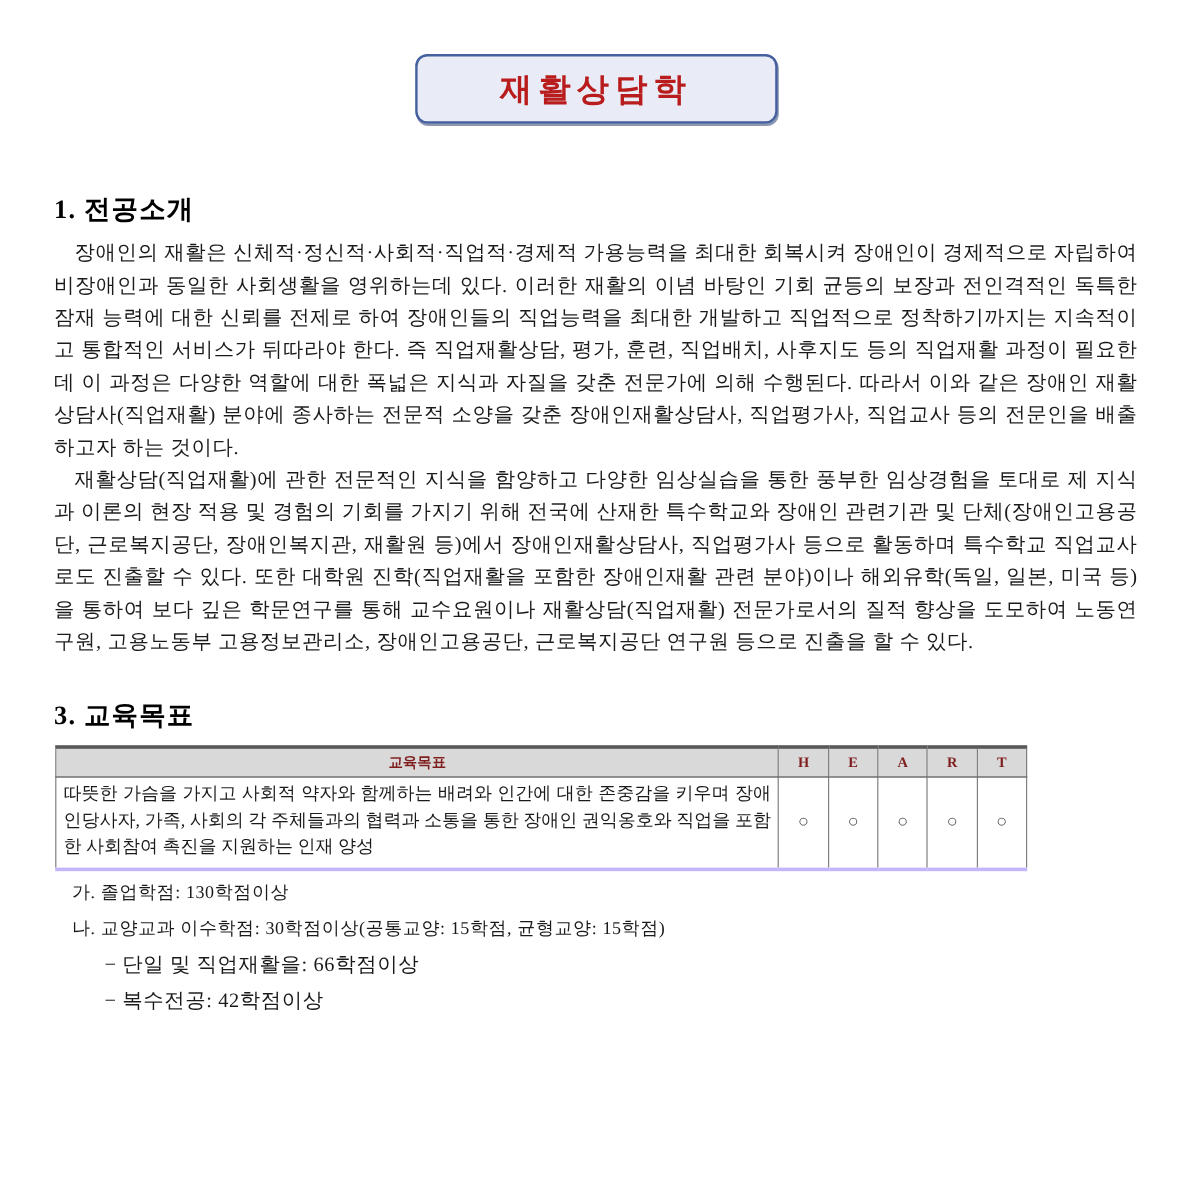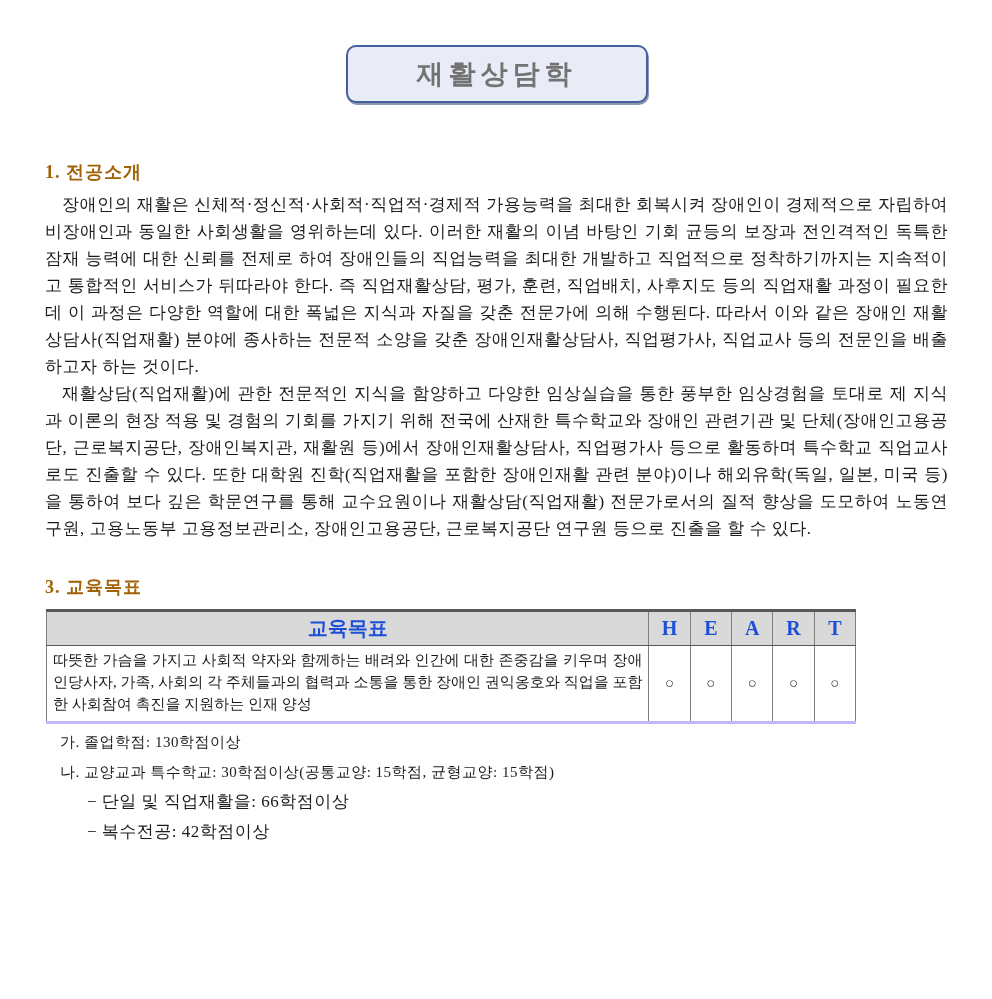--- a/index.html
+++ b/index.html
@@ -15,44 +15,44 @@
   .title-box {
     width: 298px; height: 54px;
     margin: 45px auto 0;
     background: #e9ecf6;
     border: 2px solid #44609e;
     border-radius: 10px;
     box-shadow: 1px 2px 0 rgba(46, 66, 114, 0.55);
     display: flex; align-items: center; justify-content: center;
   }
   .title-box .title-text {
-    font-size: 27px; font-weight: bold; letter-spacing: 5px; color: #737373;
+    font-size: 27px; font-weight: bold; letter-spacing: 5px; color: #b91c1c;
   }
 
   .section-heading {
-    font-size: 18px; font-weight: bold; color: #a16207;
+    font-size: 22px; font-weight: bold; color: #000000;
     margin: 33px 0 7px 0; letter-spacing: 1px;
   }
   .section-heading.first { margin-top: 57px; }
 
   .body-text {
     font-size: 17px; line-height: 27px; margin: 0;
     text-align: justify; word-break: break-all;
     text-indent: 17px; letter-spacing: 0.5px;
   }
 
   table.goals {
     border-collapse: collapse; table-layout: fixed;
     width: 810px; margin: 10px 0 0 1px;
   }
   table.goals th {
     background: #d9d9d9;
     border-left: 1px solid #808080; border-right: 1px solid #808080;
     border-top: 3px solid #595959; border-bottom: 1px solid #595959;
-    font-size: 20px; font-weight: bold; padding: 3px 2px; color: #1d4ed8;
+    font-size: 12px; font-weight: bold; padding: 3px 2px; color: #7f1d1d;
   }
   table.goals td {
     border-left: 1px solid #808080; border-right: 1px solid #808080;
     border-bottom: 3px solid #c4b5fd; border-top: none;
     vertical-align: middle;
   }
   table.goals .goal-col { width: 598px; }
   table.goals .mark-col { width: 41px; }
   td.goal-cell {
     font-size: 15px; line-height: 22px; padding: 3px 6px 6px 6px;
@@ -113,19 +113,19 @@
         <td class="mark-cell">○</td>
         <td class="mark-cell">○</td>
         <td class="mark-cell">○</td>
       </tr>
     </tbody>
   </table>
 
 
   <div class="course-list">
     <div class="list-item">가. 졸업학점: 130학점이상</div>
-    <div class="list-item">나. 교양교과 특수학교: 30학점이상(공통교양: 15학점, 균형교양: 15학점)</div>
+    <div class="list-item">나. 교양교과 이수학점: 30학점이상(공통교양: 15학점, 균형교양: 15학점)</div>
     <div class="sub-item">− 단일 및 직업재활을: 66학점이상</div>
     <div class="sub-item">− 복수전공: 42학점이상</div>
 
   </div>
 
 </div>
 
 </body></html>

